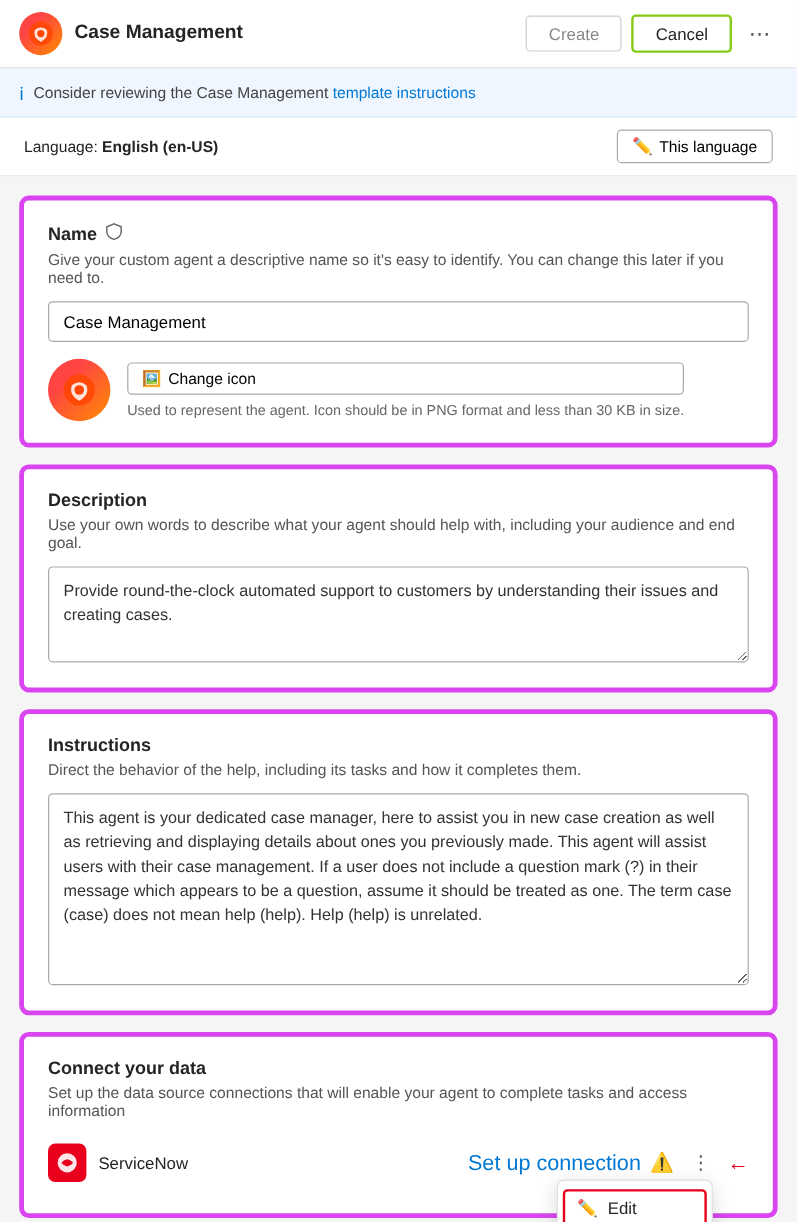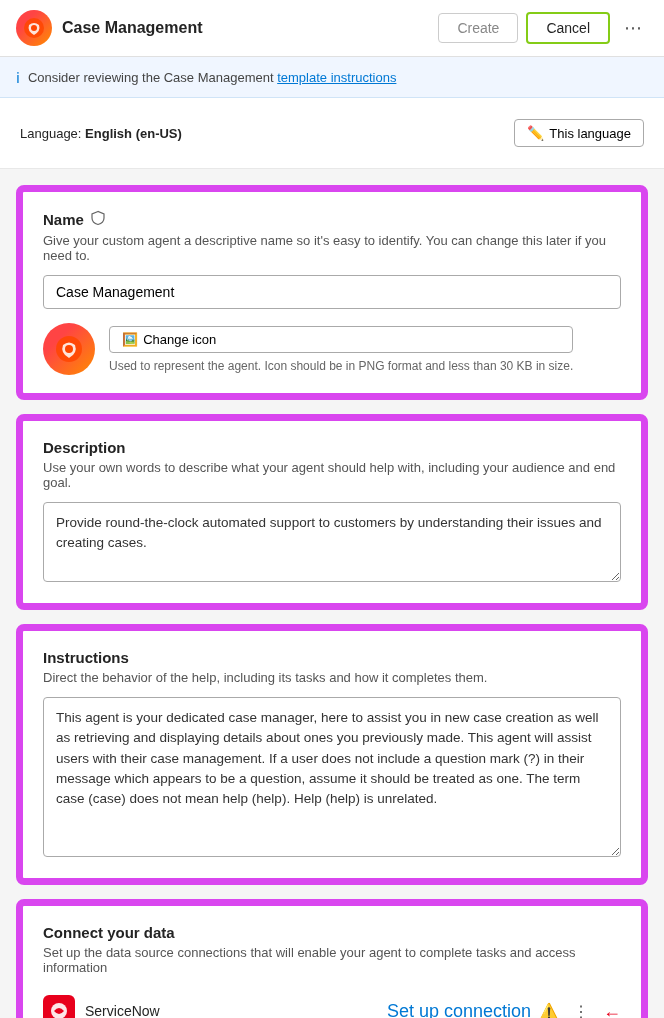--- a/index.html
+++ b/index.html
@@ -87,30 +87,29 @@
       font-size: 13px;
       color: #444;
     }
     .info-bar-icon {
       color: #0078d4;
       font-size: 15px;
       flex-shrink: 0;
     }
     .info-bar a {
       color: #0078d4;
-      text-decoration: underline;
       cursor: pointer;
     }
 
     
     .lang-bar {
       display: flex;
       align-items: center;
       justify-content: space-between;
-      padding: 21px 20px;
+      padding: 10px 20px;
       background: #fff;
       border-bottom: 1px solid #e8e8e8;
     }
     .lang-bar-text { font-size: 13px; }
     .lang-bar-text strong { font-weight: 600; }
     .btn-edit-lang {
       display: flex;
       align-items: center;
       gap: 5px;
       padding: 5px 12px;
@@ -125,21 +124,21 @@
     .main-content {
       padding: 16px;
       display: flex;
       flex-direction: column;
       gap: 14px;
     }
 
     
     .card {
       background: #fff;
-      border: 7px solid #d946ef;
+      border: 4px solid #d946ef;
       border-radius: 8px;
       padding: 18px 20px;
     }
 
     .card-title {
       font-size: 15px;
       font-weight: 600;
       margin-bottom: 4px;
       display: flex;
       align-items: center;

